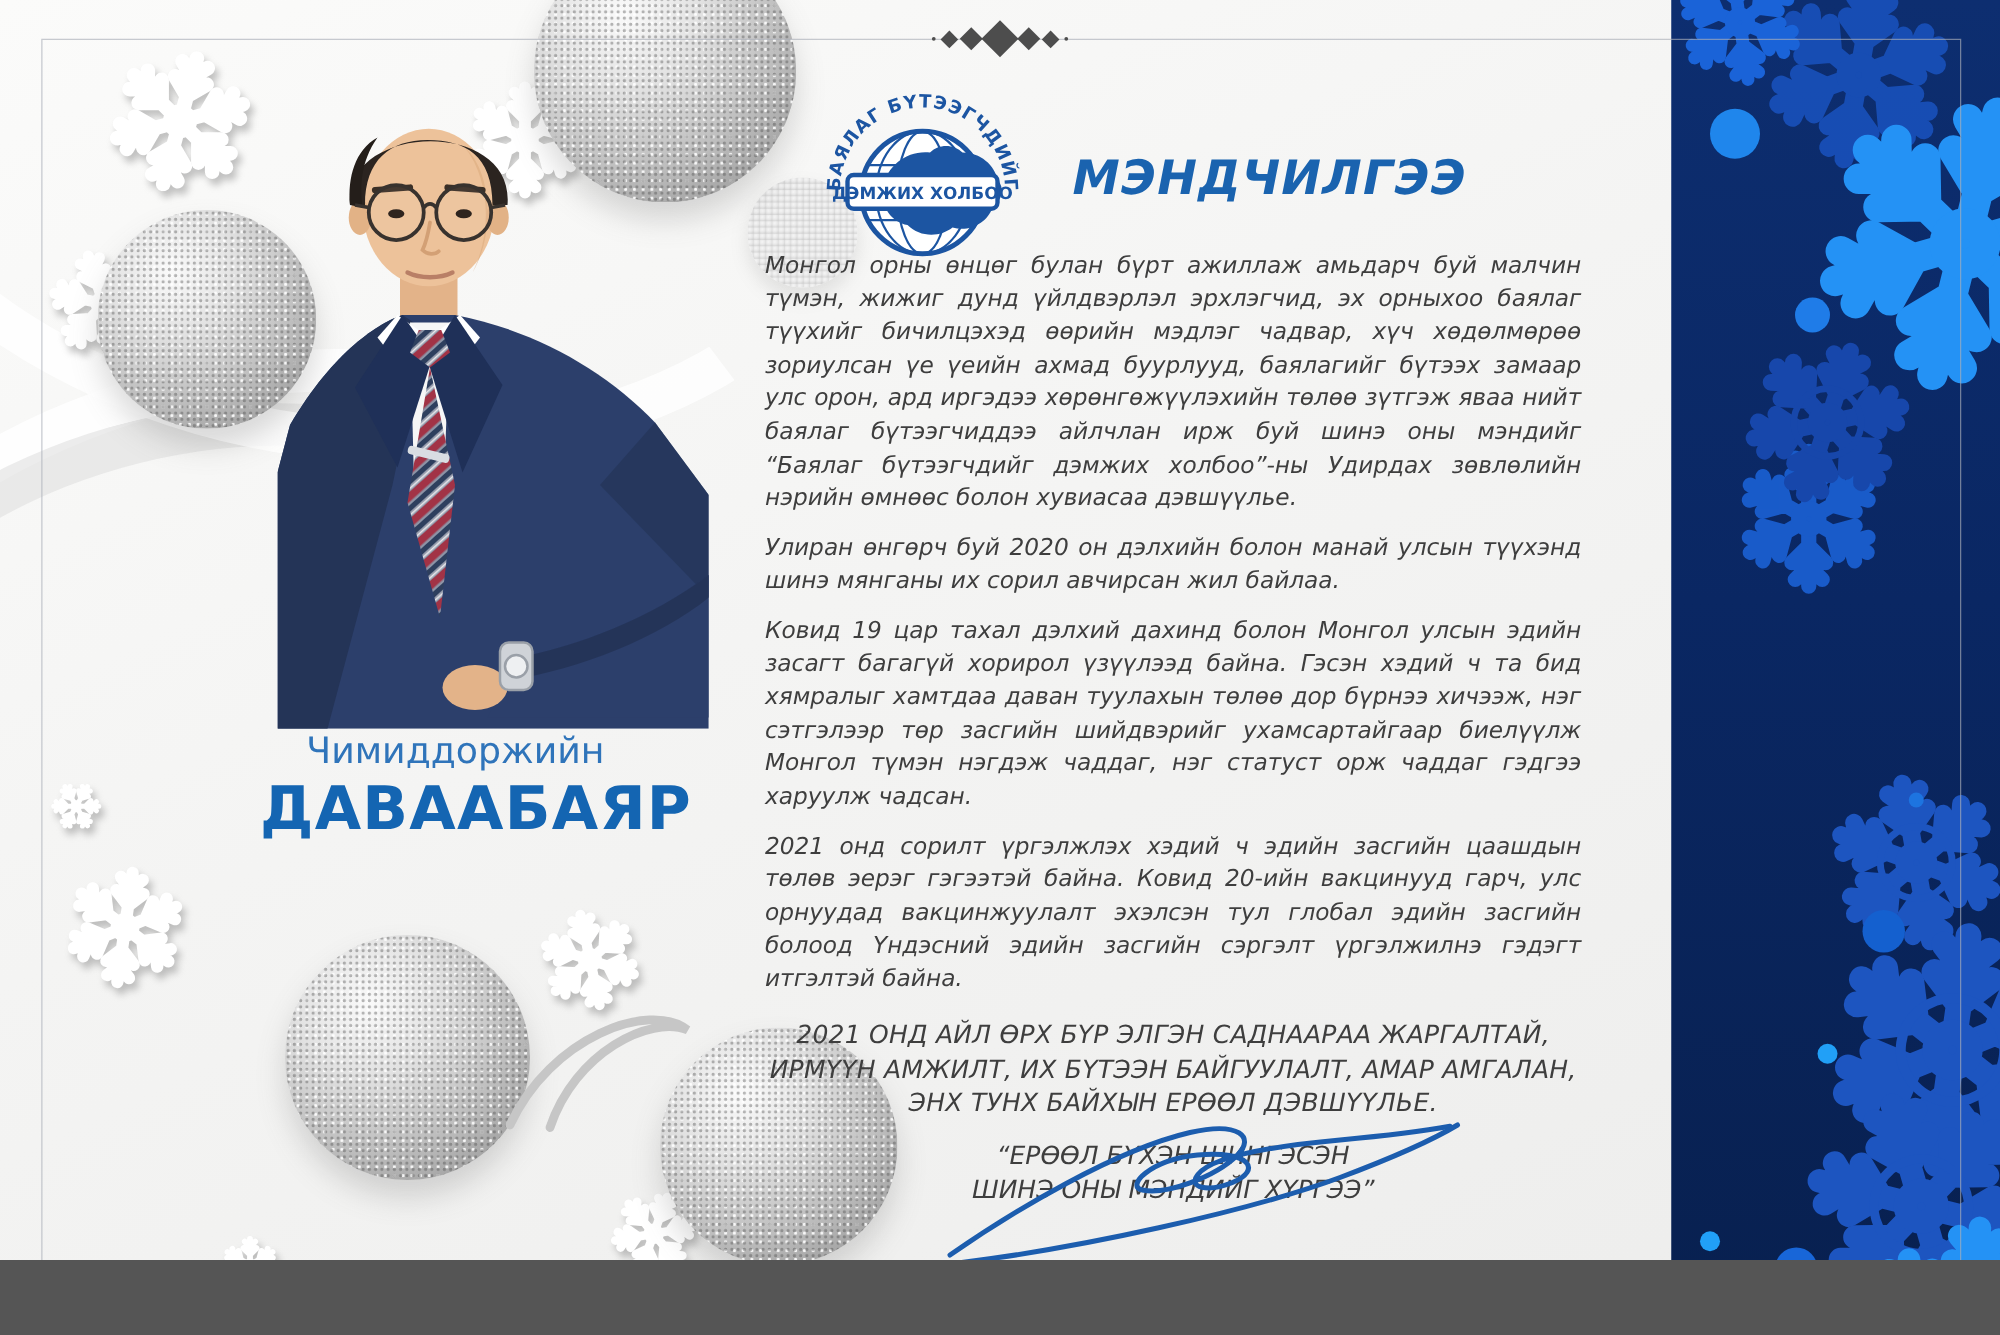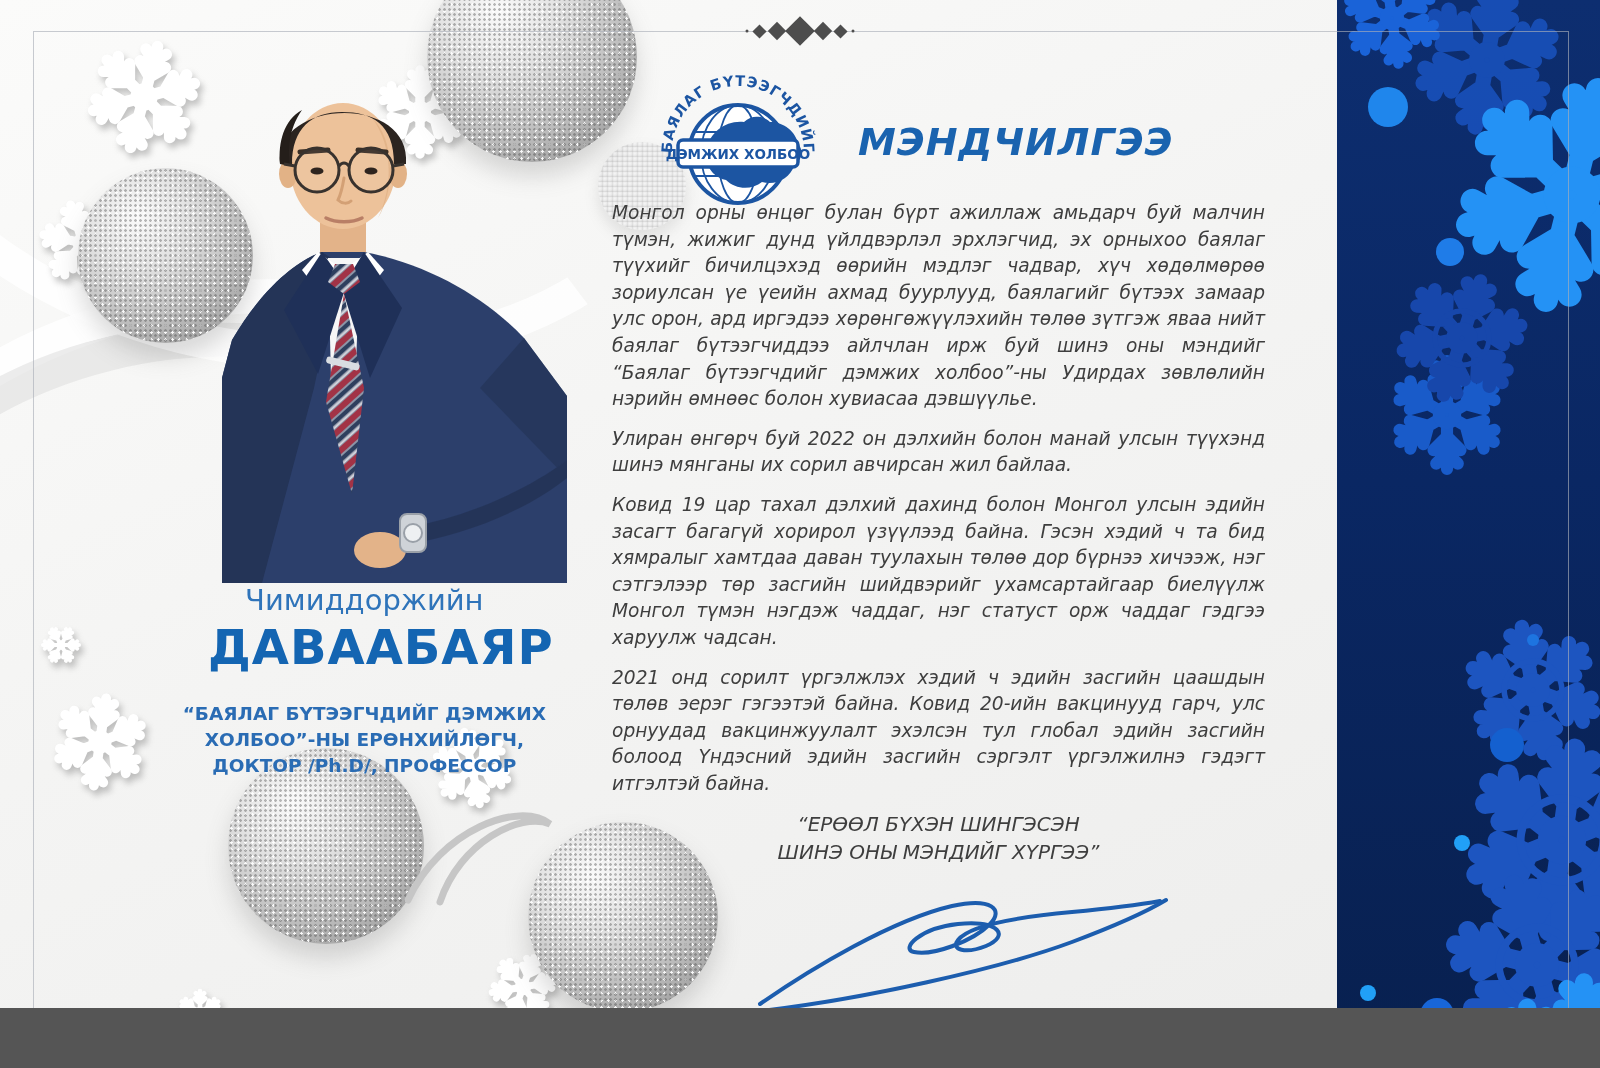--- a/index.html
+++ b/index.html
@@ -257,40 +257,40 @@
       <text font-family="'DejaVu Sans','Liberation Sans',sans-serif" font-size="14.5" font-weight="bold" fill="#1c55a2" letter-spacing="1">
         <textPath href="#arcPath" startOffset="50%" text-anchor="middle">БАЯЛАГ БҮТЭЭГЧДИЙГ</textPath>
       </text>
     </svg>
   </div>
 
   <div class="title">МЭНДЧИЛГЭЭ</div>
 
   <div class="col">
     <p>Монгол орны өнцөг булан бүрт ажиллаж амьдарч буй малчин түмэн, жижиг дунд үйлдвэрлэл эрхлэгчид, эх орныхоо баялаг түүхийг бичилцэхэд өөрийн мэдлэг чадвар, хүч хөдөлмөрөө зориулсан үе үеийн ахмад буурлууд, баялагийг бүтээх замаар улс орон, ард иргэдээ хөрөнгөжүүлэхийн төлөө зүтгэж яваа нийт баялаг бүтээгчиддээ айлчлан ирж буй шинэ оны мэндийг “Баялаг бүтээгчдийг дэмжих холбоо”-ны Удирдах зөвлөлийн нэрийн өмнөөс болон хувиасаа дэвшүүлье.</p>
-    <p>Улиран өнгөрч буй 2022 он дэлхийн болон манай улсын түүхэнд шинэ мянганы их сорил авчирсан жил байлаа.</p>
+    <p>Улиран өнгөрч буй 2020 он дэлхийн болон манай улсын түүхэнд шинэ мянганы их сорил авчирсан жил байлаа.</p>
     <p>Ковид 19 цар тахал дэлхий дахинд болон Монгол улсын эдийн засагт багагүй хорирол үзүүлээд байна. Гэсэн хэдий ч та бид хямралыг хамтдаа даван туулахын төлөө дор бүрнээ хичээж, нэг сэтгэлээр төр засгийн шийдвэрийг ухамсартайгаар биелүүлж Монгол түмэн нэгдэж чаддаг, нэг статуст орж чаддаг гэдгээ харуулж чадсан.</p>
     <p>2021 онд сорилт үргэлжлэх хэдий ч эдийн засгийн цаашдын төлөв эерэг гэгээтэй байна.  Ковид 20-ийн вакцинууд гарч, улс орнуудад вакцинжуулалт эхэлсэн тул глобал эдийн засгийн болоод Үндэсний эдийн засгийн сэргэлт үргэлжилнэ гэдэгт итгэлтэй байна.</p>
+    <div class="wishes">2021 ОНД АЙЛ ӨРХ БҮР ЭЛГЭН САДНААРАА ЖАРГАЛТАЙ,
+ИРМҮҮН АМЖИЛТ, ИХ БҮТЭЭН БАЙГУУЛАЛТ, АМАР АМГАЛАН,
+ЭНХ ТУНХ БАЙХЫН ЕРӨӨЛ ДЭВШҮҮЛЬЕ.</div>
     <div class="quote">“ЕРӨӨЛ БҮХЭН ШИНГЭСЭН
 ШИНЭ ОНЫ МЭНДИЙГ ХҮРГЭЭ”</div>
   </div>
 
   <svg class="sig" viewBox="0 0 435 150">
     <g fill="none" stroke="#1c5dae" stroke-width="4" stroke-linecap="round">
       <path d="M18 132 C70 96 150 48 210 34 C250 25 262 38 248 52 C230 70 190 84 172 80 C158 77 178 56 216 52 C258 48 268 64 244 74 C224 82 208 78 216 68 C228 52 286 44 330 40 C362 37 396 33 418 29"></path>
       <path d="M10 140 C120 128 260 96 330 70 C370 55 404 40 424 28"></path>
     </g>
   </svg>
 
   <div class="author">
     <div class="pat">Чимиддоржийн</div>
     <div class="nm">ДАВААБАЯР</div>
-    <div class="ttl">“БАЯЛАГ БҮТЭЭГЧДИЙГ ДЭМЖИХ
-ХОЛБОО”-НЫ ЕРӨНХИЙЛӨГЧ,
-ДОКТОР /Ph.D/, ПРОФЕССОР</div>
   </div>
 
   <div class="frame"></div>
   <div class="orn" style="top:31px">
     <span class="dt"></span>
       <span class="d1"></span>
       <span class="d2"></span>
       <span class="d3"></span>
       <span class="d2"></span>
       <span class="d1"></span>

